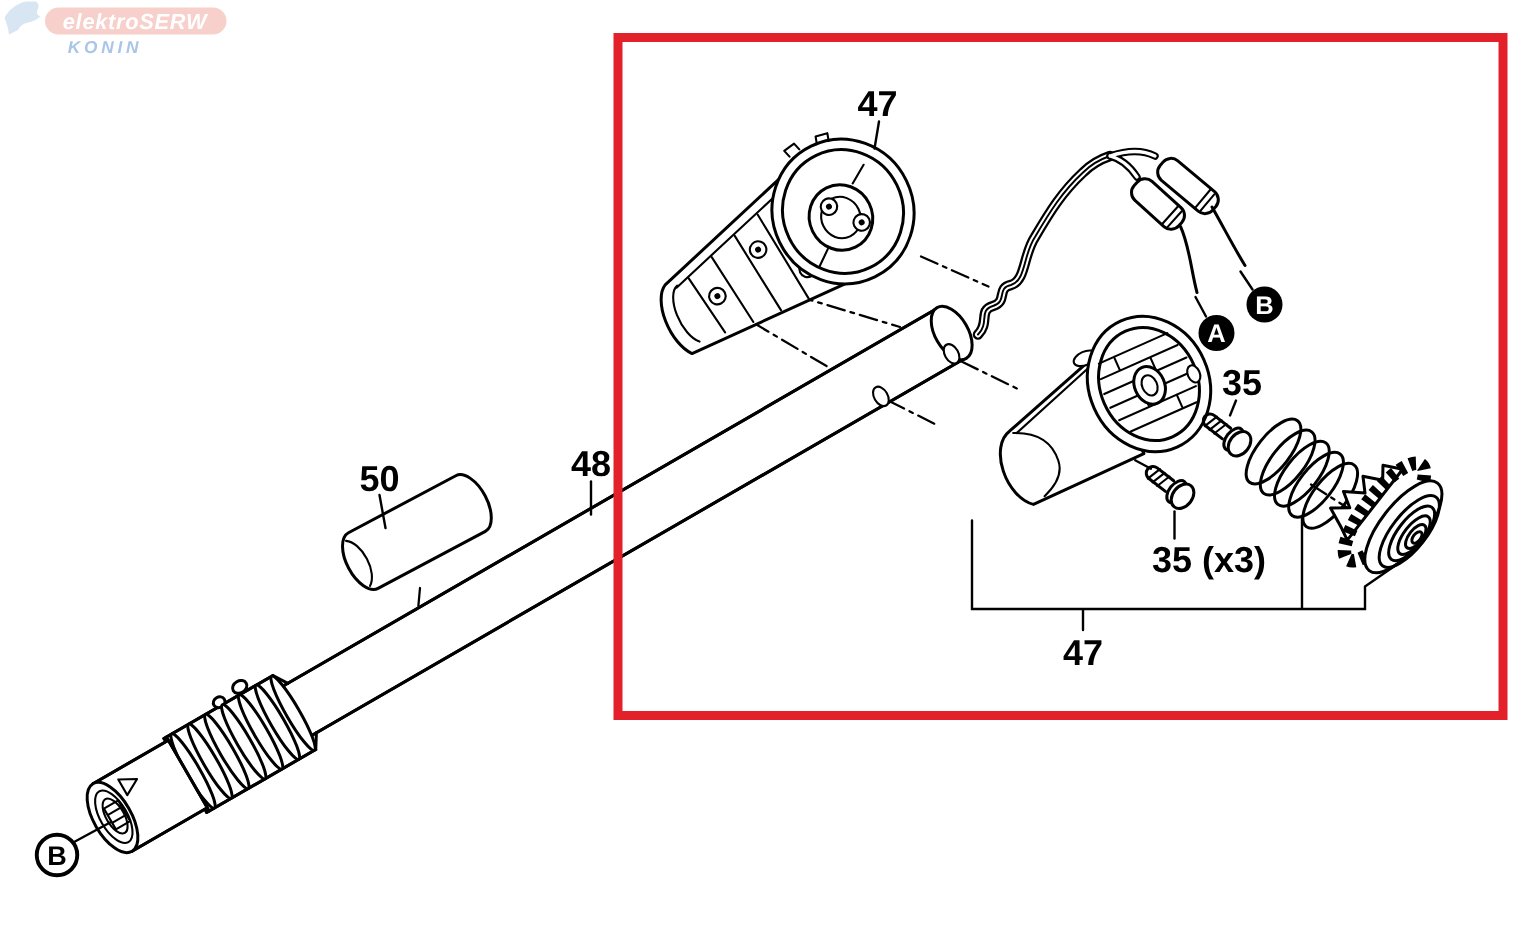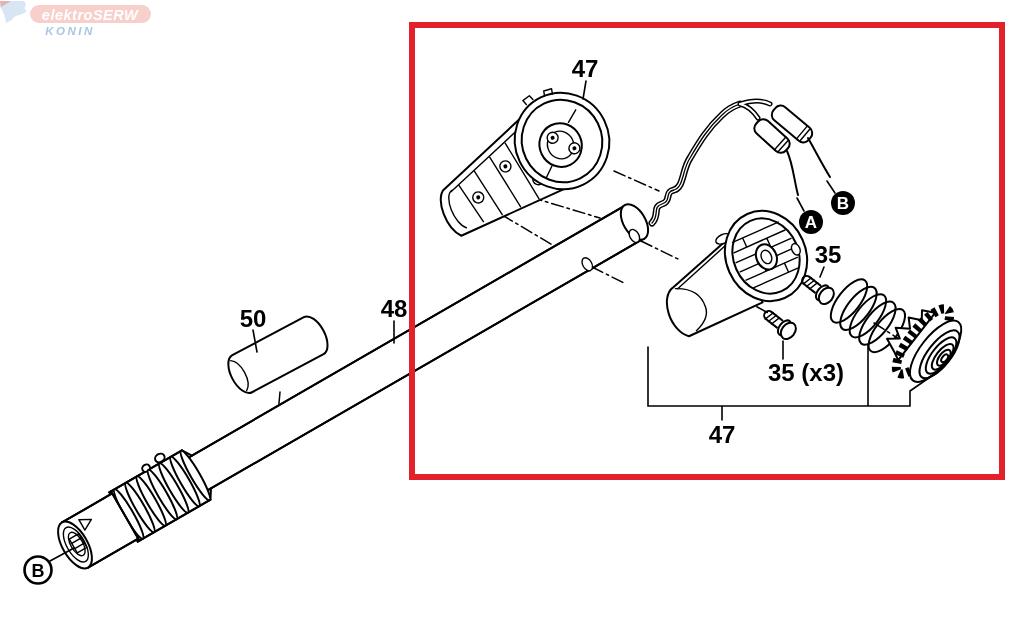--- a/index.html
+++ b/index.html
@@ -1,21 +1,21 @@
 <!DOCTYPE html>
 <html style="--accent: #e3212b; --ink: #000000; --paper: #ffffff; --badge: #f6cbc5; --brand: #ffffff; --city: #a9c6e6; --map: #cadeee;"><head>
 <meta charset="utf-8">
 <style>
   :root{
     --accent:#e3212b; --ink:#000000; --paper:#ffffff;
     --badge:#f6cbc5; --brand:#ffffff; --city:#a9c6e6; --map:#cadeee;
   }
   html,body{margin:0;padding:0;background:var(--paper);}
   .stage{position:relative;width:1024px;height:617px;background:var(--paper);overflow:hidden;
-         font-family:"Liberation Sans",sans-serif;}
+         font-family:"Liberation Sans",sans-serif;border-radius:23px;}
   svg{display:block}
   .ln{fill:none;stroke:var(--ink);stroke-width:2;stroke-linecap:round;stroke-linejoin:round}
   .fw{fill:#fff;stroke:var(--ink);stroke-width:2;stroke-linejoin:round;stroke-linecap:round}
   .thin{stroke-width:1.4}
   .dashdot{fill:none;stroke:var(--ink);stroke-width:1.5;stroke-dasharray:12 4 2.5 4;stroke-linecap:round}
   .leader{fill:none;stroke:var(--ink);stroke-width:1.6;stroke-linecap:round}
   .lbl{font:bold 24px "Liberation Sans",sans-serif;fill:var(--ink);text-anchor:middle}
   .cl{font:bold 17px "Liberation Sans",sans-serif;fill:#fff;text-anchor:middle}
   .clb{font:bold 18px "Liberation Sans",sans-serif;fill:var(--ink);text-anchor:middle}
   .brand{font:italic bold 14.5px "Liberation Sans",sans-serif;fill:var(--brand);text-anchor:middle;letter-spacing:.5px}

